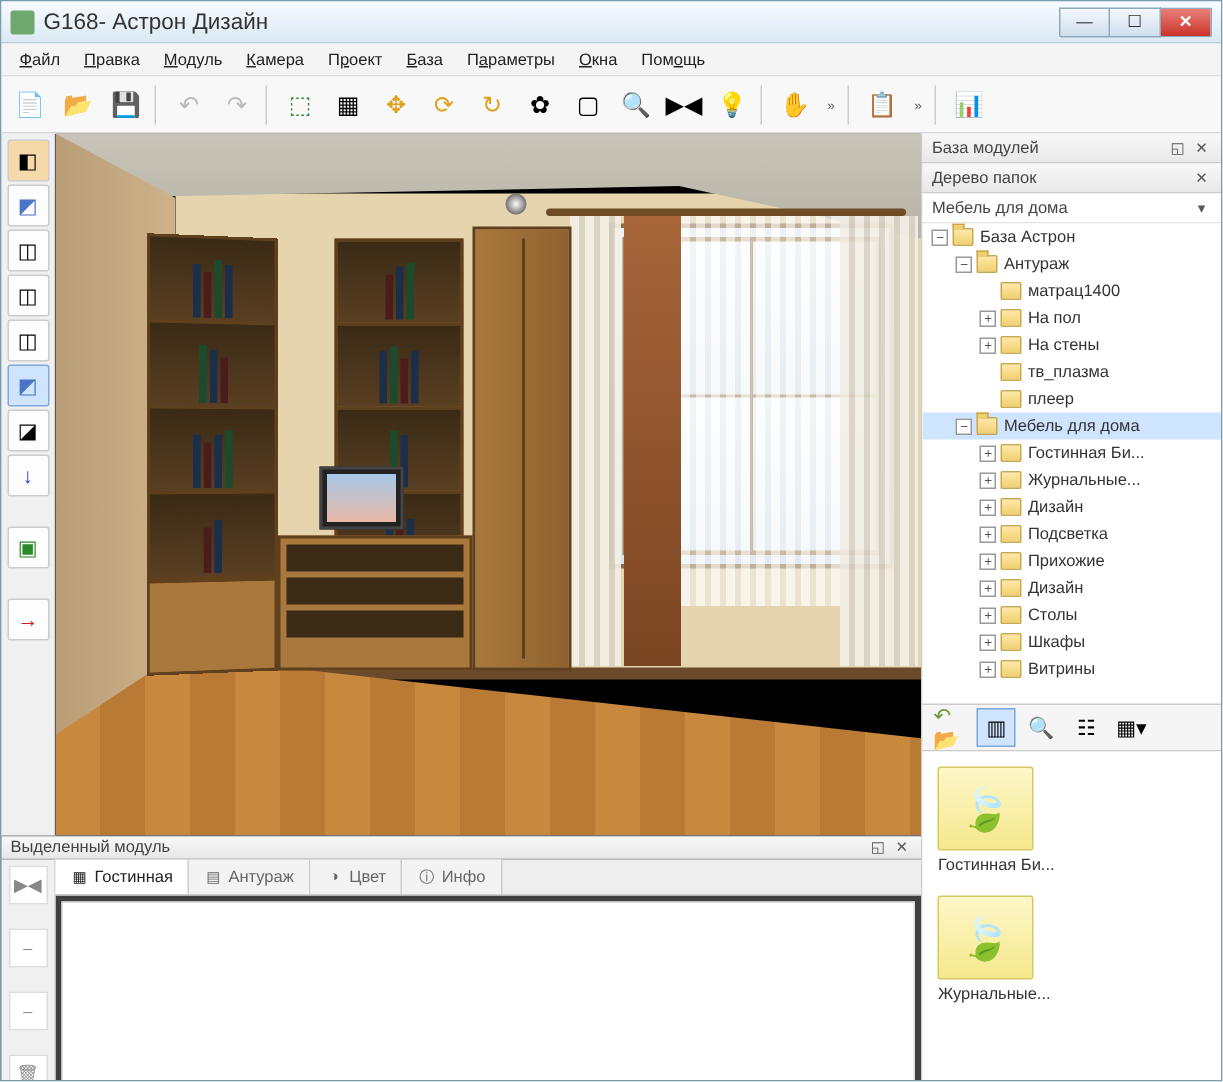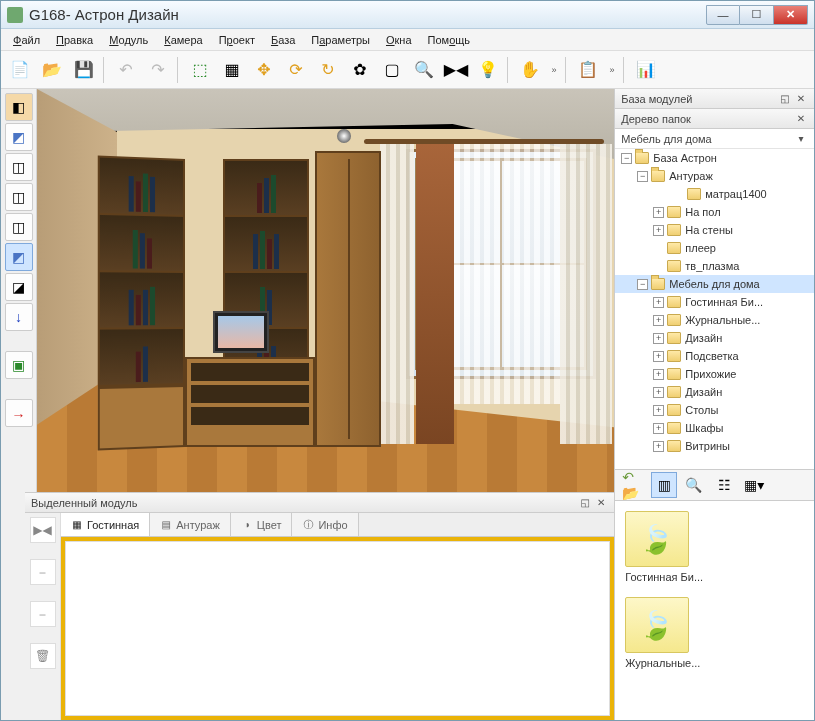--- a/index.html
+++ b/index.html
@@ -24,21 +24,21 @@
 .leftcol { width: 614px; display: flex; flex-direction: column; }
 .rightcol { width: 200px; display: flex; flex-direction: column; border-left: 1px solid #ccc; background: #fff; }
 .viewrow { flex: 1; display: flex; overflow: hidden; }
 .lefttools { width: 36px; background: #f0f0f0; border-right: 1px solid #d4d4d4; display: flex; flex-direction: column; align-items: center; padding: 4px 2px; gap: 2px; }
 .ltbtn { width: 28px; height: 28px; border: 1px solid #ccc; background: #fdfdfd; display: flex; align-items: center; justify-content: center; cursor: pointer; border-radius: 2px; font-size: 14px; }
 .ltbtn.selected { background: #cfe5ff; border-color: #7fa9dc; }
 .viewport { flex: 1; position: relative; background: #000; overflow: hidden; }
 .panel-hdr { height: 20px; background: linear-gradient(#f8f8f8,#e8e8e8); border-bottom: 1px solid #ccc; display: flex; align-items: center; padding: 0 6px; font-size: 11px; color: #444; }
 .panel-hdr .spacer { flex: 1; }
 .panel-hdr .pbtn { width: 14px; height: 14px; display: flex; align-items: center; justify-content: center; cursor: pointer; font-size: 10px; color: #555; margin-left: 2px; }
-.sel-panel { height: 228px; border-top: 1px solid #ccc; background: #eab308; display: flex; flex-direction: column; margin-left: 24px; }
+.sel-panel { height: 163px; border-top: 1px solid #ccc; background: #404040; display: flex; flex-direction: column; }
 .sel-body { flex: 1; display: flex; }
 .sel-side { width: 36px; background: #f0f0f0; border-right: 1px solid #ddd; display: flex; flex-direction: column; align-items: center; padding: 4px 2px; gap: 16px; }
 .sel-side .sbtn { width: 26px; height: 26px; border: 1px solid #ddd; background: #fff; display: flex; align-items: center; justify-content: center; cursor: pointer; font-size: 12px; color: #888; }
 .sel-main { flex: 1; display: flex; flex-direction: column; }
 .tabs { height: 24px; background: #eee; border-bottom: 1px solid #ccc; display: flex; }
 .tab { padding: 0 10px; display: flex; align-items: center; gap: 4px; border-right: 1px solid #ccc; cursor: pointer; color: #666; font-size: 11px; background: #f3f3f3; }
 .tab.active { background: #fff; color: #222; }
 .tab-icon { width: 12px; height: 12px; display: inline-flex; align-items: center; justify-content: center; font-size: 10px; }
 .sel-content { flex: 1; background: #fff; border: 1px solid #ddd; margin: 4px; }
 .treecap { height: 20px; background: linear-gradient(#f8f8f8,#e8e8e8); border-bottom: 1px solid #ccc; display: flex; align-items: center; padding: 0 6px; color: #444; }
@@ -304,44 +304,44 @@
           <div class="tree-item" style="padding-left: 6px;">
             <span class="tog">−</span>
             <span class="fld open"></span>
             <span>База Астрон</span>
           </div>
           <div class="tree-item" style="padding-left: 22px;">
             <span class="tog">−</span>
             <span class="fld open"></span>
             <span>Антураж</span>
           </div>
-          <div class="tree-item" style="padding-left: 58px;">
+          <div class="tree-item" style="padding-left: 38px;">
             <span class="tog blank"></span>
             <span class="fld"></span>
             <span>матрац1400</span>
           </div>
           <div class="tree-item" style="padding-left: 38px;">
             <span class="tog">+</span>
             <span class="fld"></span>
             <span>На пол</span>
           </div>
           <div class="tree-item" style="padding-left: 38px;">
             <span class="tog">+</span>
             <span class="fld"></span>
             <span>На стены</span>
           </div>
           <div class="tree-item" style="padding-left: 38px;">
             <span class="tog blank"></span>
             <span class="fld"></span>
+            <span>тв_плазма</span>
+          </div>
+          <div class="tree-item" style="padding-left: 38px;">
+            <span class="tog blank"></span>
+            <span class="fld"></span>
             <span>плеер</span>
-          </div>
-          <div class="tree-item" style="padding-left: 38px;">
-            <span class="tog blank"></span>
-            <span class="fld"></span>
-            <span>тв_плазма</span>
           </div>
           <div class="tree-item sel" style="padding-left: 22px;">
             <span class="tog">−</span>
             <span class="fld open"></span>
             <span>Мебель для дома</span>
           </div>
           <div class="tree-item" style="padding-left: 38px;">
             <span class="tog">+</span>
             <span class="fld"></span>
             <span>Гостинная Би...</span>

